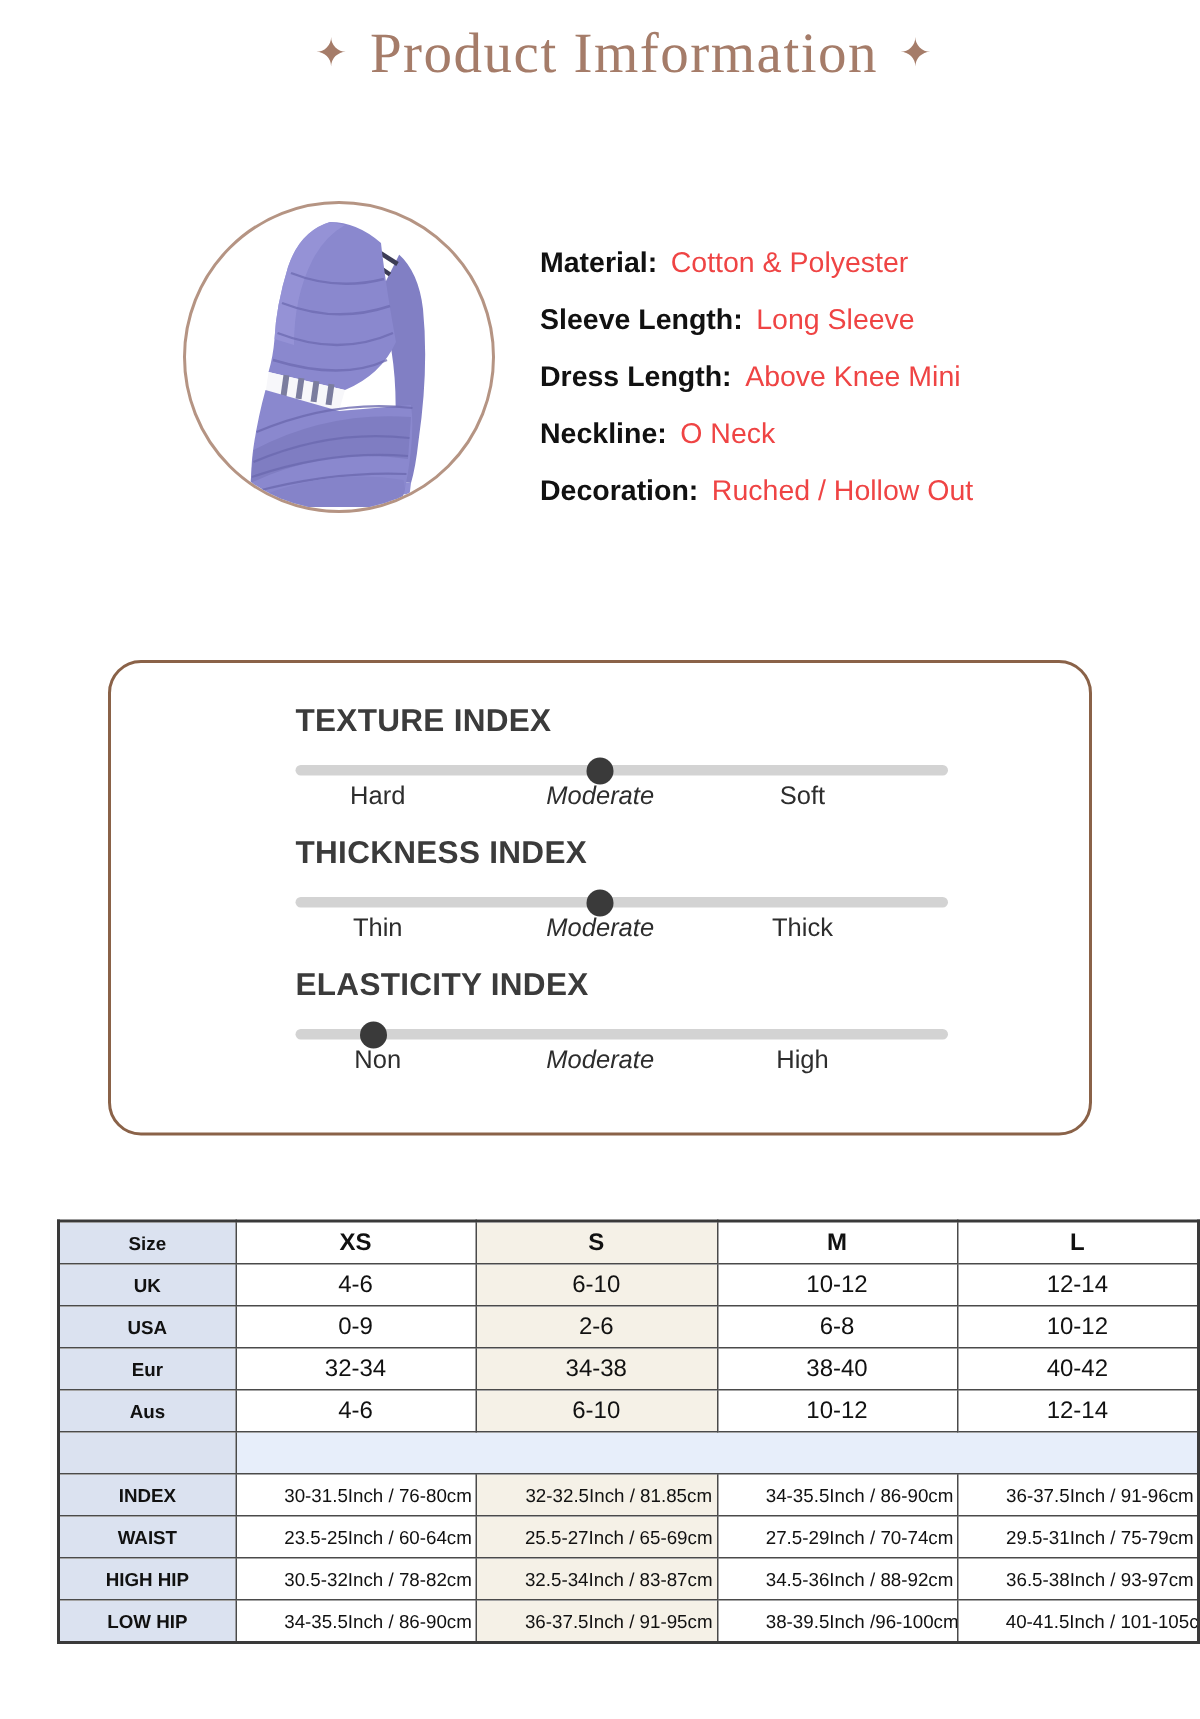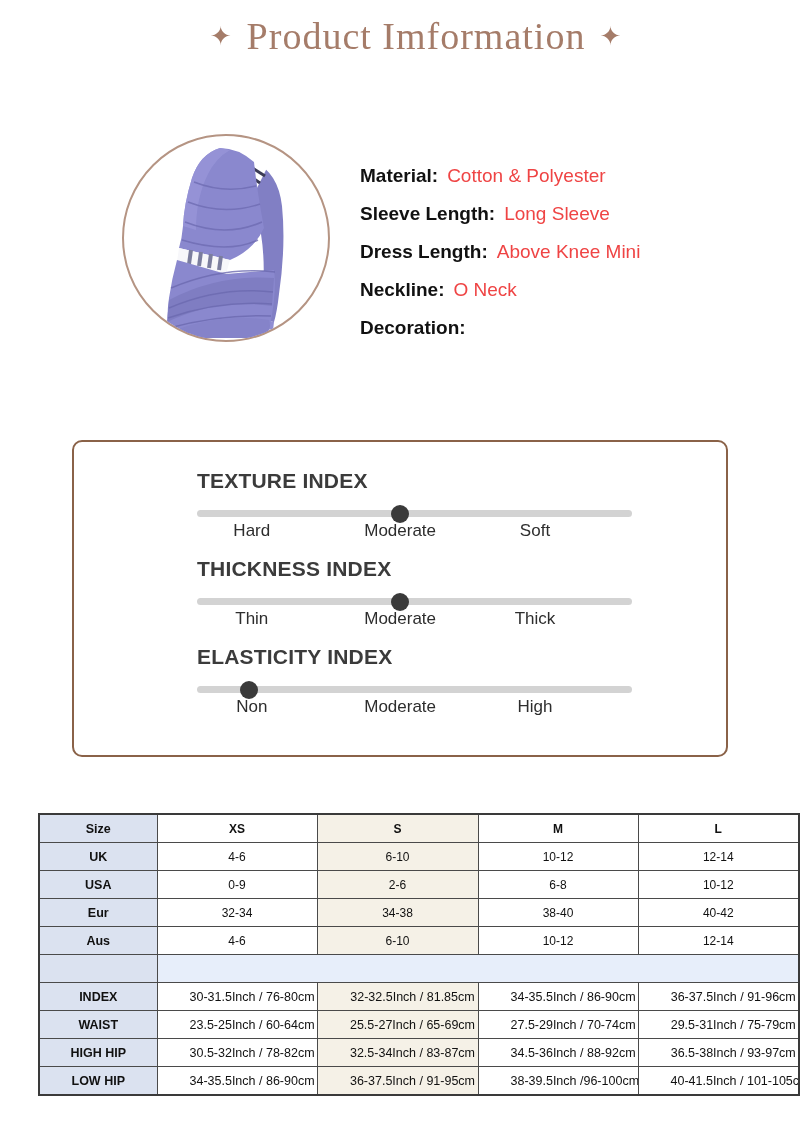--- a/index.html
+++ b/index.html
@@ -20,40 +20,40 @@
     border:2px solid #b59483;border-radius:50%;box-sizing:border-box;overflow:hidden;background:#fff;
   }
   .photo-circle svg{position:absolute;left:14px;top:6px;}
   .product-details{position:absolute;left:360px;top:157px;}
   .detail-row{height:38px;display:flex;align-items:center;font-size:19px;}
   .detail-label{font-weight:bold;color:#111;margin-right:9px;white-space:nowrap;}
   .detail-value{color:#ef4444;white-space:nowrap;}
   
   .index-panel{
     position:absolute;left:72px;top:440px;width:656px;height:317px;box-sizing:border-box;
-    border:2px solid #8a6248;border-radius:10px;background:#fff;padding-top:26px;
+    border:2px solid #8a6248;border-radius:22px;background:#fff;padding-top:26px;
   }
   .index-block{margin-left:123px;width:435px;margin-bottom:13px;}
   .index-title{font-size:21px;font-weight:bold;color:#3b3b3b;letter-spacing:0.2px;line-height:26px;margin-bottom:16px;}
   .slider-track{position:relative;height:7px;background:#d3d3d3;border-radius:4px;}
   .slider-dot{
     position:absolute;top:50%;width:18px;height:18px;border-radius:50%;
     background:#3a3a3a;transform:translate(-50%,-50%);
   }
   .slider-labels{position:relative;height:22px;margin-top:4px;font-size:17px;color:#2d2d2d;}
   .slider-labels span{position:absolute;transform:translateX(-50%);white-space:nowrap;}
-  .sl-0{left:12.6%;}.sl-1{left:46.7%;}.sl-2{left:77.7%;text-align:right;}
+  .sl-0{left:12.6%;}.sl-1{left:46.7%;font-style:italic;}.sl-2{left:77.7%;text-align:right;}
   
   .size-table{
     position:absolute;left:38px;top:813px;width:760px;border-collapse:collapse;
     border:2px solid #3a3a3a;table-layout:fixed;
   }
   .size-table td,.size-table th{
     border:1px solid #4a4a4a;height:27px;text-align:center;vertical-align:middle;
-    font-size:12px;color:#111;padding:0 2px;overflow:hidden;white-space:nowrap;
+    font-size:16px;color:#111;padding:0 2px;overflow:hidden;white-space:nowrap;
   }
   .size-table th{font-weight:bold;}
   .size-table .col-label{background:#dbe2f0;font-weight:bold;font-size:12.5px;}
   .size-table .col-cream{background:#f5f1e7;}
   .size-table .gap-cell{background:#e7eefa;}
   .size-table .measure-cell{font-size:12.5px;padding-left:32px;}
 </style>
 </head>
 <body>
 
@@ -114,20 +114,21 @@
     <div class="detail-row">
       <span class="detail-label">Dress Length:</span>
       <span class="detail-value">Above Knee Mini</span>
     </div>
     <div class="detail-row">
       <span class="detail-label">Neckline:</span>
       <span class="detail-value">O Neck</span>
     </div>
     <div class="detail-row">
       <span class="detail-label">Decoration:</span>
+      <span class="detail-value">Ruched / Hollow Out</span>
     </div>
   </div>
 
 <div class="index-panel">
     <div class="index-block">
       <div class="index-title">TEXTURE INDEX</div>
       <div class="slider-track">
         <div class="slider-dot" style="left: 46.7%;"></div>
       </div>
       <div class="slider-labels">

